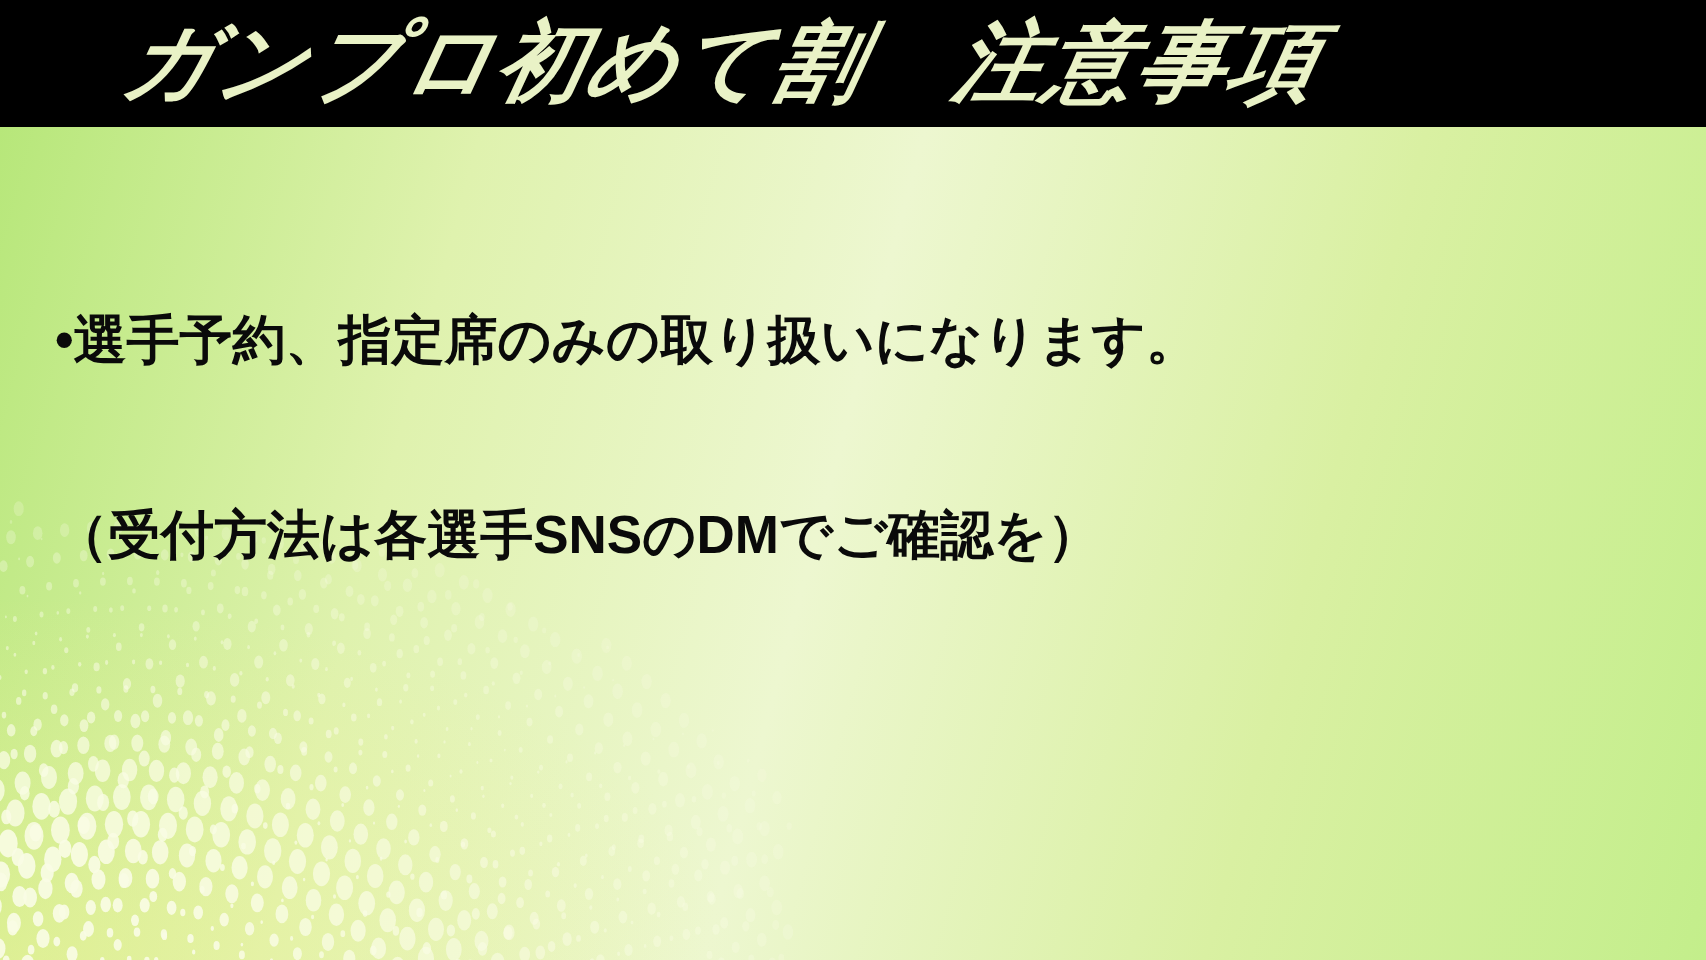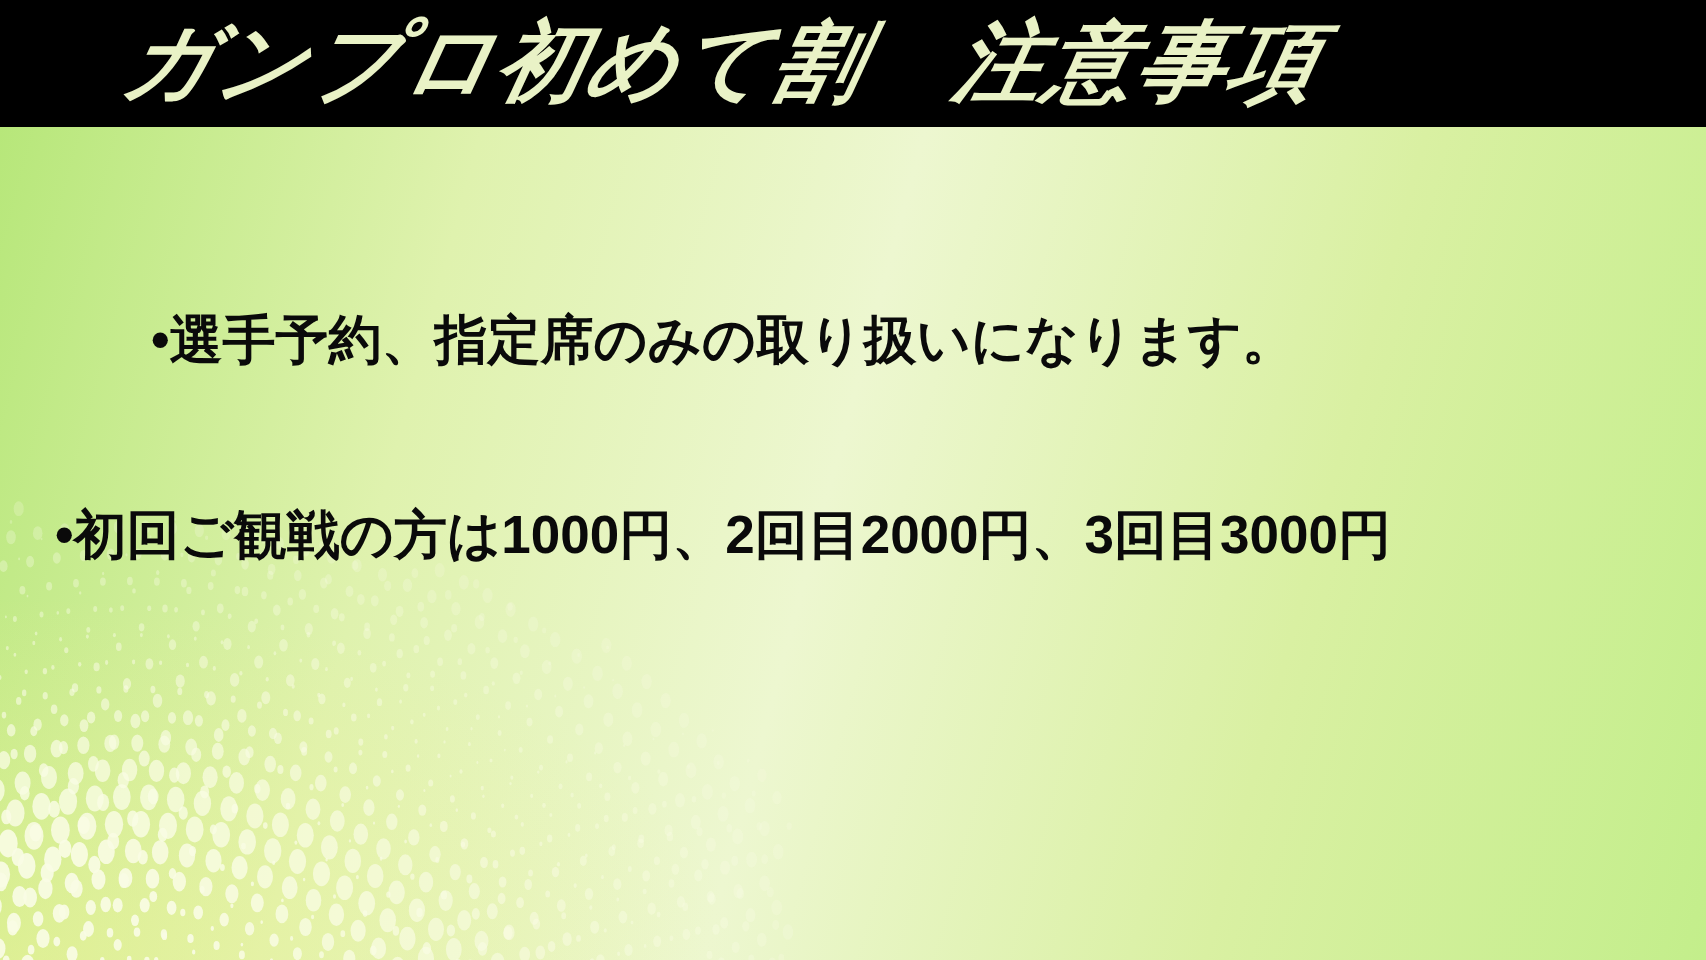--- a/index.html
+++ b/index.html
@@ -50,21 +50,21 @@
   }
   .lines{
     position:absolute;left:55px;top:50px;
     color:var(--body-text);
     font-size:53px;font-weight:900;
     line-height:65px;
     white-space:pre;
     z-index:1;
     letter-spacing:0px;
   }
-  .line{height:65px;text-align:center;}
+  .line{height:65px;}
 </style>
 </head>
 <body>
 
 <div class="page">
 
   <header class="titlebar">
     <h1 class="title">ガンプロ初めて割　注意事項</h1>
   </header>
 
@@ -795,21 +795,21 @@
         <ellipse cx="5.9" cy="489.9" rx="1.0" ry="1.4" fill="#f9fce4" fill-opacity="0.45"></ellipse>
         <ellipse cx="27.5" cy="469.1" rx="0.9" ry="1.3" fill="#f9fce4" fill-opacity="0.41"></ellipse>
         <ellipse cx="-2.8" cy="452.3" rx="1.0" ry="1.4" fill="#f9fce4" fill-opacity="0.38"></ellipse>
         <ellipse cx="19.1" cy="431.9" rx="1.0" ry="1.4" fill="#f9fce4" fill-opacity="0.34"></ellipse>
         <ellipse cx="41.6" cy="412.0" rx="0.9" ry="1.3" fill="#f9fce4" fill-opacity="0.30"></ellipse>
         <ellipse cx="11.0" cy="394.9" rx="1.3" ry="1.9" fill="#f9fce4" fill-opacity="0.27"></ellipse>
       </svg>
 
     <div class="lines">
       <div class="line">•選手予約、指定席のみの取り扱いになります。</div>
-      <div class="line">•初回ご観戦の方は1000円、2回目2000円、3回目3000円</div>
+      <div class="line">（受付方法は各選手SNSのDMでご確認を）</div>
       
       
       
       
       
       
     </div>
   </main>
 
 </div>

